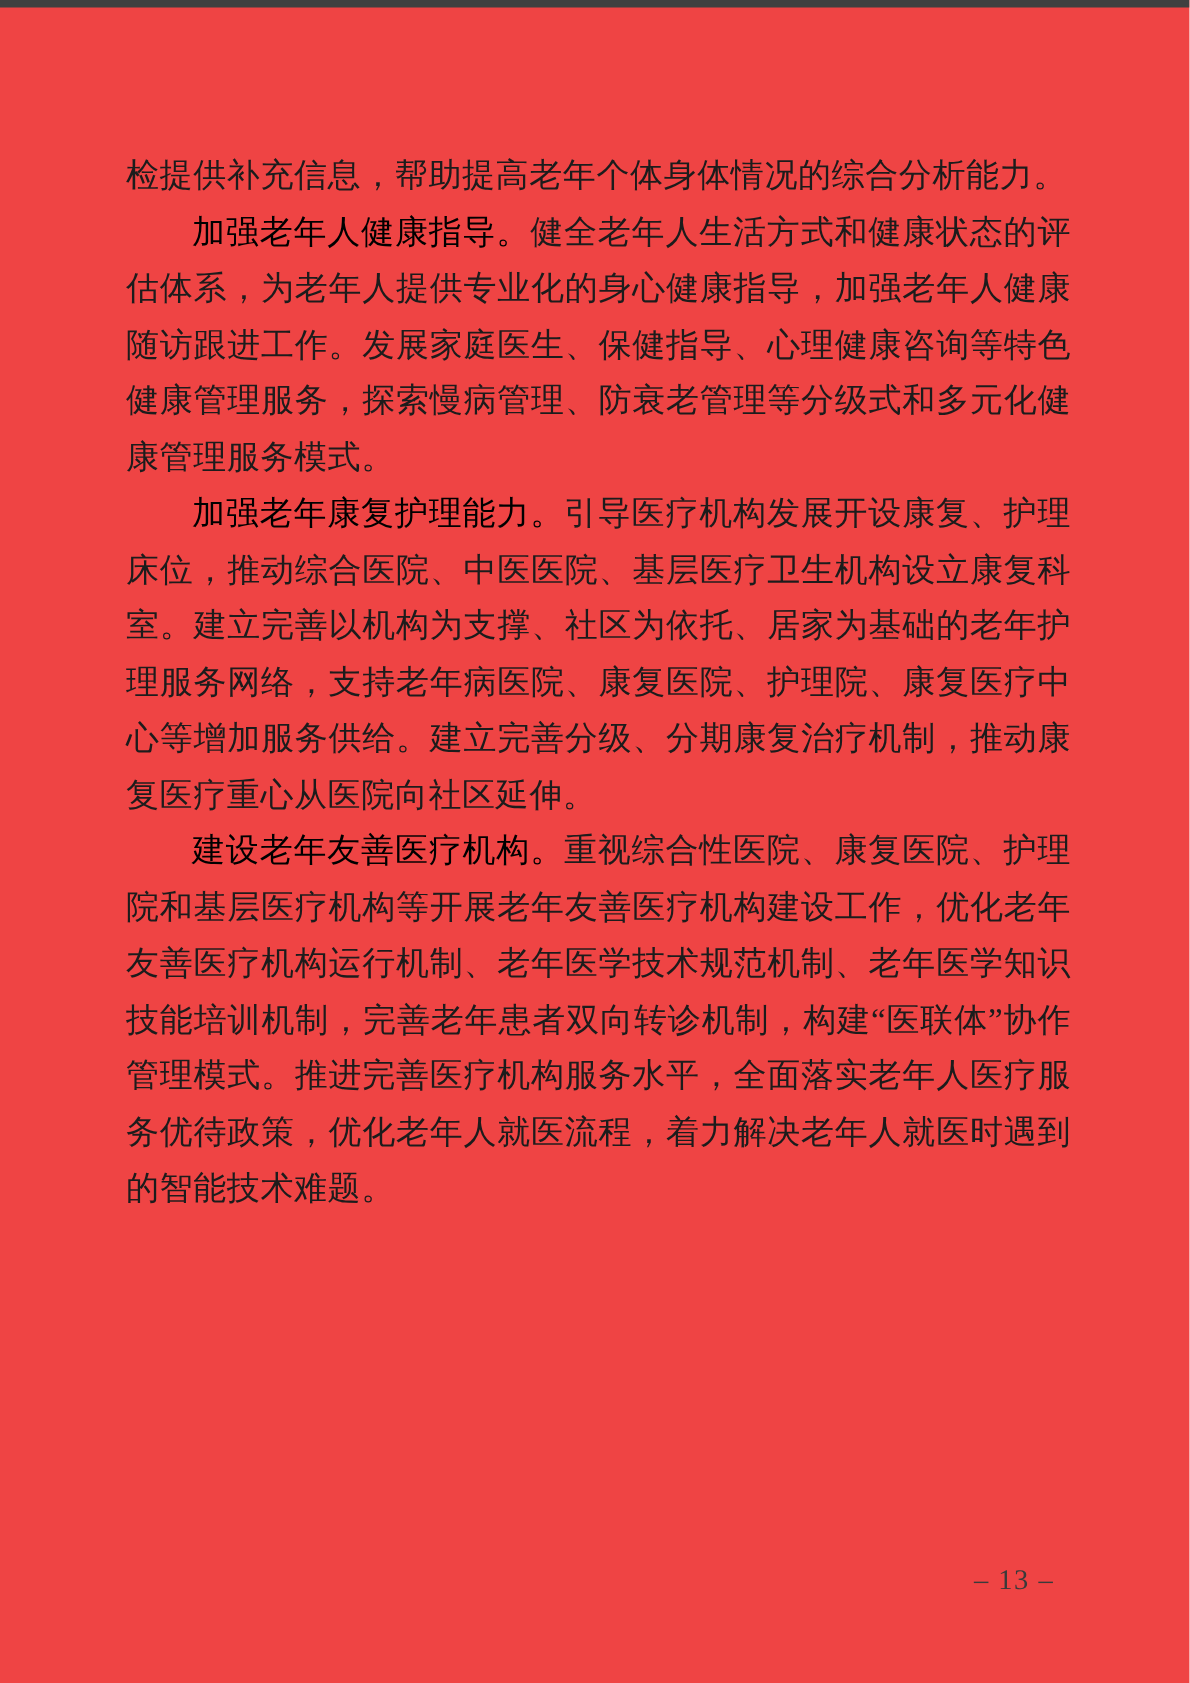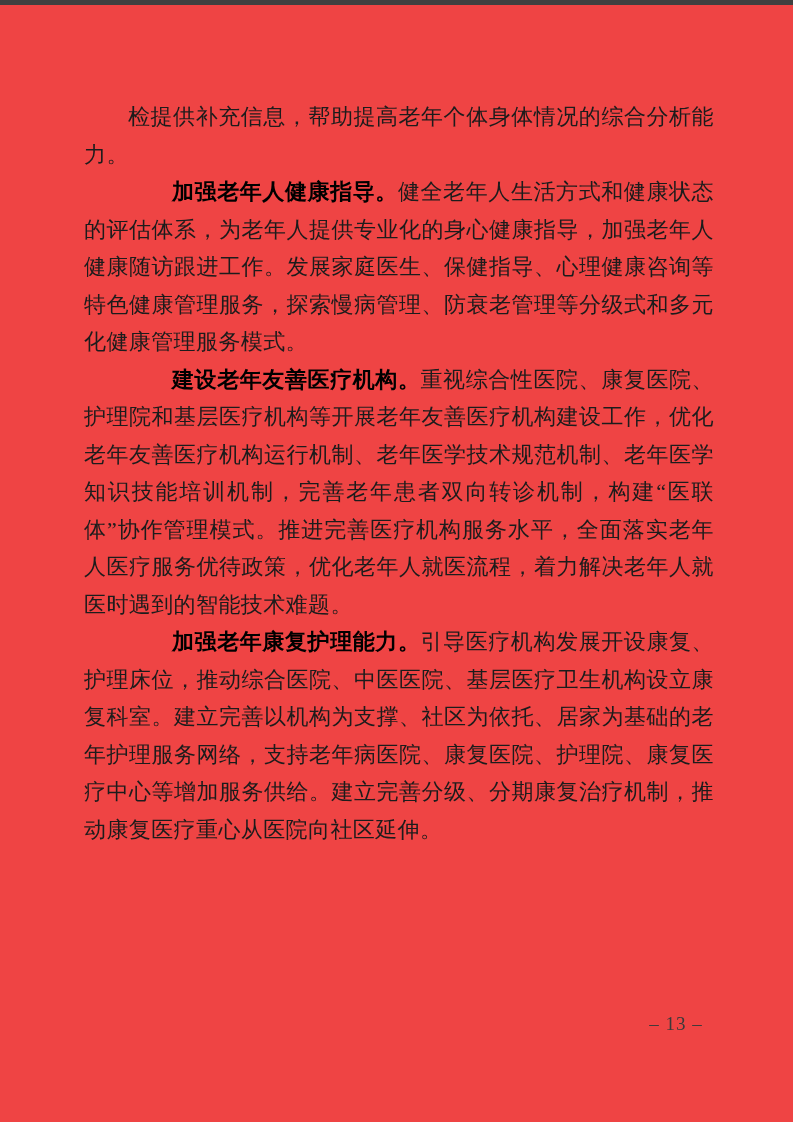--- a/index.html
+++ b/index.html
@@ -27,28 +27,27 @@
     font-size: 22px;
     line-height: 37.5px;
     letter-spacing: 0.4px;
     color: #1c1c1c;
     text-align: justify;
   }
   .para.indent {
     text-indent: 2em;
   }
   .lead {
-    font-weight: bold;
+    font-weight: normal;
     font-family: "Liberation Sans", "DejaVu Sans", sans-serif;
     color: #000000;
-    margin-left: 44px;
   }
   .page-footer {
     position: absolute;
-    top: 1008px;
+    top: 1038px;
     left: 636px;
     width: 80px;
     font-size: 19px;
     letter-spacing: 1px;
     color: #3a3a3a;
     font-family: "Liberation Serif", "DejaVu Serif", serif;
     text-align: center;
     white-space: nowrap;
   }
 </style>
@@ -56,21 +55,21 @@
 <body>
 
 <div class="page">
   <div class="doc-body">
 
     <p class="para"><span class="lead"></span><span>检提供补充信息，帮助提高老年个体身体情况的综合分析能力。</span></p>
 
     <p class="para indent"><span class="lead">加强老年人健康指导。</span><span>健全老年人生活方式和健康状态的评估体系，为老年人提供专业化的身心健康指导，加强老年人健康随访跟进工作。发展家庭医生、保健指导、心理健康咨询等特色健康管理服务，探索慢病管理、防衰老管理等分级式和多元化健康管理服务模式。</span></p>
 
 
+    <p class="para indent"><span class="lead">加强老年康复护理能力。</span><span>引导医疗机构发展开设康复、护理床位，推动综合医院、中医医院、基层医疗卫生机构设立康复科室。建立完善以机构为支撑、社区为依托、居家为基础的老年护理服务网络，支持老年病医院、康复医院、护理院、康复医疗中心等增加服务供给。建立完善分级、分期康复治疗机制，推动康复医疗重心从医院向社区延伸。</span></p>
+
     <p class="para indent"><span class="lead">建设老年友善医疗机构。</span><span>重视综合性医院、康复医院、护理院和基层医疗机构等开展老年友善医疗机构建设工作，优化老年友善医疗机构运行机制、老年医学技术规范机制、老年医学知识技能培训机制，完善老年患者双向转诊机制，构建“医联体”协作管理模式。推进完善医疗机构服务水平，全面落实老年人医疗服务优待政策，优化老年人就医流程，着力解决老年人就医时遇到的智能技术难题。</span></p>
-
-    <p class="para indent"><span class="lead">加强老年康复护理能力。</span><span>引导医疗机构发展开设康复、护理床位，推动综合医院、中医医院、基层医疗卫生机构设立康复科室。建立完善以机构为支撑、社区为依托、居家为基础的老年护理服务网络，支持老年病医院、康复医院、护理院、康复医疗中心等增加服务供给。建立完善分级、分期康复治疗机制，推动康复医疗重心从医院向社区延伸。</span></p>
 
 
   </div>
 
   <div class="page-footer">– 13 –</div>
 </div>
 
 </body></html>

